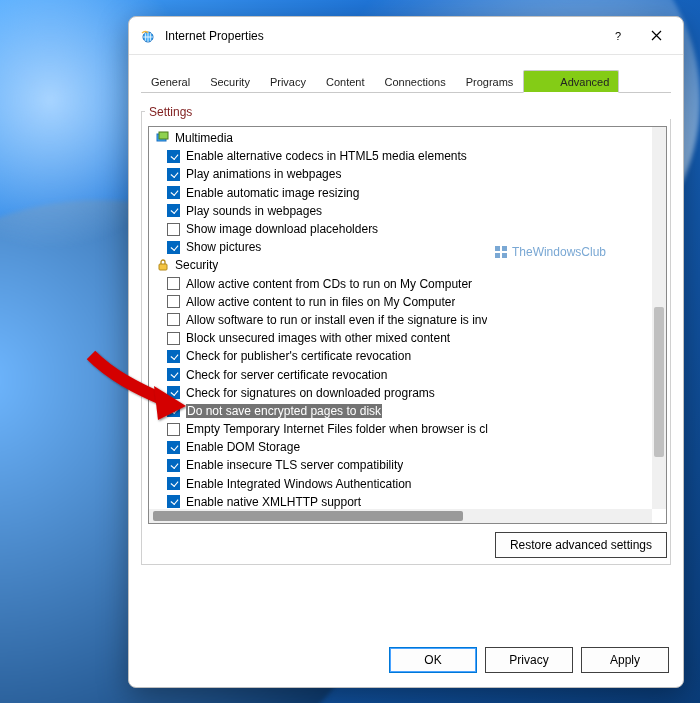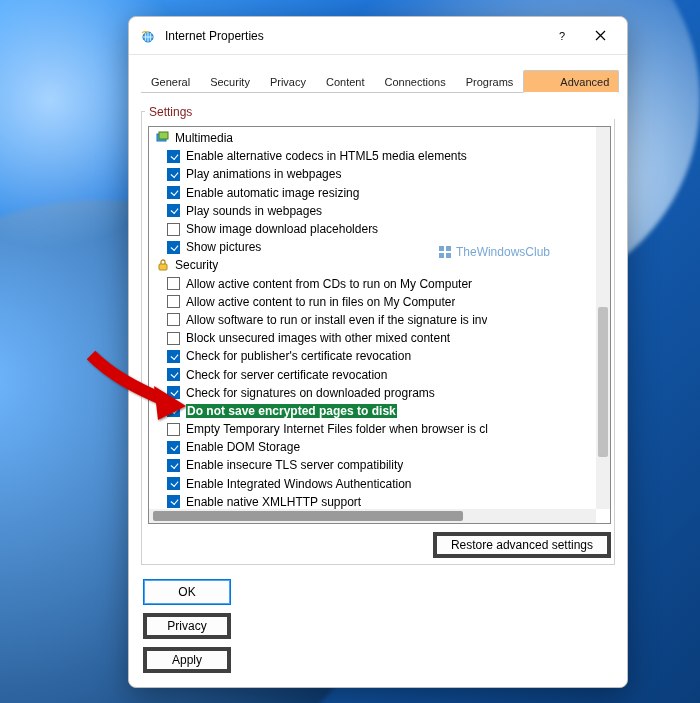--- a/index.html
+++ b/index.html
@@ -21,21 +21,21 @@
     filter: blur(2px);
   }
   .bg-swirl.s1 { width: 600px; height: 600px; left: -200px; top: 200px; background: radial-gradient(circle at 30% 30%, #6fb7ff 0%, #0d3b70 80%); }
   .bg-swirl.s2 { width: 400px; height: 400px; left: 300px; top: -100px; background: radial-gradient(circle at 70% 70%, #cde7ff 0%, transparent 70%); }
   .bg-swirl.s3 { width: 300px; height: 300px; left: -100px; top: -50px; background: radial-gradient(circle at 50% 50%, #a8d4ff 0%, transparent 70%); }
 
   .window {
     position: absolute;
     left: 128px;
     top: 16px;
-    width: 500px;
+    width: 556px;
     height: 672px;
     background: #ffffff;
     border: 1px solid #c0c0c0;
     border-radius: 8px;
     box-shadow: 0 8px 30px rgba(0,0,0,0.35);
     display: flex;
     flex-direction: column;
   }
   .titlebar {
     height: 38px;
@@ -48,51 +48,51 @@
     width: 18px; height: 18px; margin-right: 8px;
     display:flex;align-items:center;justify-content:center;
   }
   .titlebar .title { flex: 1; font-size: 12px; color:#000; }
   .titlebar .ctrl { width: 38px; height: 30px; display:flex;align-items:center;justify-content:center; color:#000; }
 
   .client { padding: 10px 12px 12px 12px; flex:1; display:flex; flex-direction:column; }
 
   .tabs { display:flex; align-items:flex-end; border-bottom:1px solid #c9c9c9; height:28px; gap:0; }
   .tab { padding:5px 9px 4px 9px; font-size:11px; color:#222; border:1px solid transparent; border-bottom:none; position:relative; cursor:default; }
-  .tab.active { border:1px solid #c9c9c9; border-bottom:1px solid #fff; background:#fdba74; margin-bottom:-1px; border-radius:2px 2px 0 0;padding-left:36px; }
+  .tab.active { border:1px solid #c9c9c9; border-bottom:1px solid #fff; background:#84cc16; margin-bottom:-1px; border-radius:2px 2px 0 0;padding-left:36px; }
 
   .fieldset-label { margin:12px 0 0 4px; font-size:12px; color:#7f1d1d; background:#fff; display:inline-block; padding:0 4px; position:relative; z-index:2;}
   .groupbox { border:1px solid #d0d0d0; margin-top:-8px; padding:14px 3px 6px 6px; }
   .tree {
     border:1px solid #888; background:#fff; height:398px; overflow:hidden; position:relative;
     padding:2px 0;
   }
   .tree-inner { padding-left:0; }
   .node { display:flex; align-items:center; height:18.2px; font-size:12px; color:#000; white-space:nowrap; padding-left:18px; }
   .node.header { padding-left:6px; font-weight:normal; }
   .node.header .hicon { width:16px;height:16px;margin-right:4px;display:flex;align-items:center;justify-content:center; }
   .chk { width:13px;height:13px;border:1px solid #666;margin-right:6px;flex:none;background:#fff;position:relative; }
   .chk.checked { background:#0067c0;border-color:#0067c0; }
   .chk.checked::after { content:""; position:absolute; left:2px; top:-1px; width:7px; height:10px; border:solid #fff; border-width:0 2px 2px 0; transform: scale(.55) rotate(40deg); }
   .node .lbl { overflow:hidden; text-overflow:clip; }
-  .node.selected .lbl { background:#15803d; color:#fff; padding:0 1px;font-weight:bold; }
+  .node.selected .lbl { background:#737373; color:#fff; padding:0 1px; }
 
   .vscroll { position:absolute; right:0; top:0; bottom:14px; width:14px; background:#f0f0f0; }
   .vscroll .thumb { position:absolute; left:2px; right:2px; top:180px; height:150px; background:#c0c0c0; border-radius:2px; }
   .hscroll { position:absolute; left:0; right:14px; bottom:0; height:14px; background:#f0f0f0; }
   .hscroll .thumb { position:absolute; top:2px; bottom:2px; left:4px; width:310px; background:#9a9a9a; border-radius:2px; }
 
   .watermark { position:absolute; right:60px; top:118px; font-size:12px; color:#7aa8d4; display:flex; align-items:flex-end; gap:4px; pointer-events:none; }
   .watermark .wicon { width:14px;height:14px; }
 
   .restore-row { display:flex; justify-content:flex-end; margin-top:8px; }
-  .btn { background:#fdfdfd; border:4px solid #404040; padding:4px 14px; font-size:12px; color:#000; height:26px; display:flex;align-items:center;justify-content:center; }
+  .btn { background:#fdfdfd; border:1px solid #404040; padding:4px 14px; font-size:12px; color:#000; height:26px; display:flex;align-items:center;justify-content:center; }
   .btn.default { border:1px solid #0078d7; box-shadow:inset 0 0 0 1px #4aa3ff; }
 
-  .footer { margin-top:auto; padding:12px 2px 2px 2px; display:flex; justify-content:flex-end; gap:8px; border-top:none;flex-direction:column; }
+  .footer { margin-top:auto; padding:12px 2px 2px 2px; display:flex; justify-content:flex-end; gap:8px; border-top:none; }
   .footer .btn { width:88px; }
 
   
   .arrow {
     position:absolute;
     left:86px; top:350px;
     width:100px; height:80px;
     pointer-events:none;
   }
 </style>

